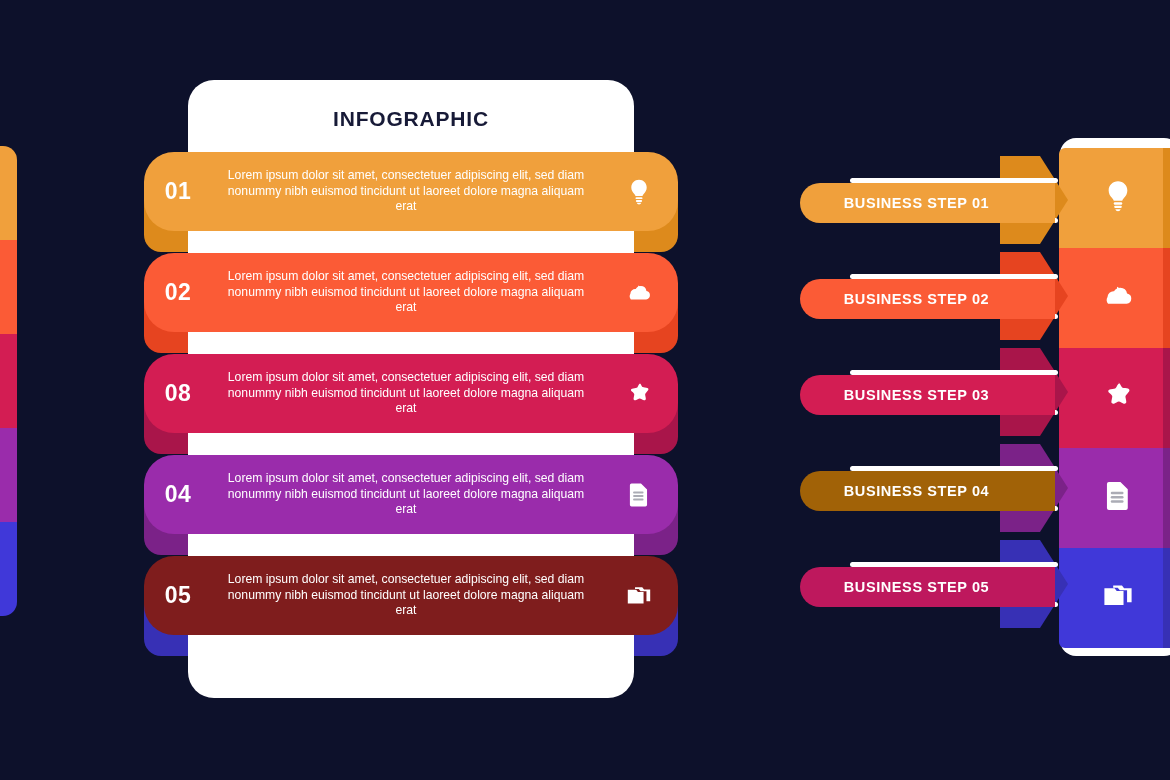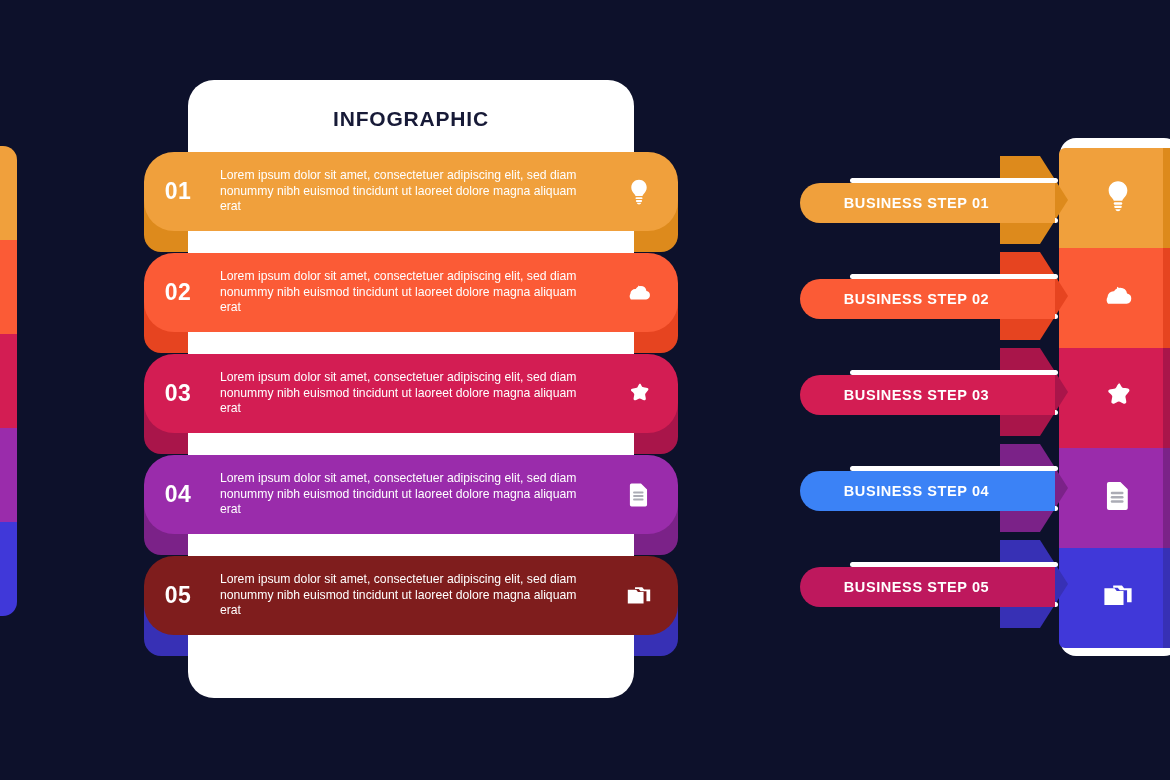--- a/index.html
+++ b/index.html
@@ -104,20 +104,21 @@
     width: 68px;
     flex: none;
     text-align: center;
     color: #ffffff;
     font-size: 23px;
     font-weight: bold;
     letter-spacing: 0.5px;
   }
   .lrow-text {
     flex: 1 1 auto;
+    text-align: center;
     color: #ffffff;
     font-size: 12.2px;
     line-height: 15.4px;
     padding: 0 8px;
   }
   .lrow-icon {
     width: 78px;
     flex: none;
     display: flex;
     align-items: center;
@@ -255,21 +256,21 @@
               <path d="M18.4 10.2a5 5 0 0 0-4.8-4.1 5 5 0 0 0-4.4 2.5 4.2 4.2 0 0 0-4.6 4.1A4.3 4.3 0 0 0 5 17.5h13.1a3.7 3.7 0 0 0 .3-7.3z"></path>
               <path d="M11.3 5.5l4.3 2.6-4.3 2.6V5.5z"></path>
             </svg>
           </div>
         </div>
       </div>
       <div class="lrow" style="top: 202px;">
         <div class="lrow-shadow" style="background: rgb(169, 21, 74);"></div>
         <div class="lrow-mask"></div>
         <div class="lrow-main" style="background: rgb(211, 29, 83);">
-          <div class="lrow-num">03</div>
+          <div class="lrow-num">08</div>
           <div class="lrow-text">Lorem ipsum dolor sit amet, consectetuer adipiscing elit, sed diam nonummy nibh euismod tincidunt ut laoreet dolore magna aliquam erat</div>
           <div class="lrow-icon">
             <svg viewBox="0 0 24 24" aria-hidden="true">
               <path d="M12 2.4c.9 0 1.4.9 2.2 2.5.3.6.6 1 1 1.2.5.2 1 .2 1.8.3 1.8.2 2.7.3 3 1.2.3.9-.3 1.6-1.6 2.9-.5.6-.9 1-1.1 1.5-.1.5 0 1 .2 1.9.4 1.8.6 2.7-.1 3.2-.7.6-1.5.2-3.1-.6-.7-.4-1.2-.6-1.7-.6-.5 0-1 .2-1.7.6-1.6.8-2.4 1.2-3.1.6-.7-.5-.5-1.4-.1-3.2.2-.9.3-1.4.2-1.9-.2-.5-.6-.9-1.1-1.5C5.5 9.8 4.9 9.1 5.2 8.2c.3-.9 1.2-1 3-1.2.8-.1 1.3-.1 1.8-.3.4-.2.7-.6 1-1.2.8-1.6 1.3-2.5 2.2-2.5z"></path>
             </svg>
           </div>
         </div>
       </div>
       <div class="lrow" style="top: 303px;">
         <div class="lrow-shadow" style="background: rgb(123, 34, 136);"></div>
@@ -384,21 +385,21 @@
         </div>
       </div>
       <div class="rrow" style="top: 310px;">
         <div class="rarrow">
           <svg viewBox="0 0 68 88" preserveAspectRatio="none" style="width:100%;height:100%;display:block">
             <path d="M0 0 H40 L68 44 L40 88 H0 Z" fill="#7b2288"></path>
           </svg>
         </div>
         <div class="rwhite-top"></div>
         <div class="rwhite-bot"></div>
-        <div class="rpill" style="background: #3b82f6;">
+        <div class="rpill" style="background: #a16207;">
           <div class="rpill-label">BUSINESS STEP 04</div>
         </div>
       </div>
       <div class="rrow" style="top: 406px;">
         <div class="rarrow">
           <svg viewBox="0 0 68 88" preserveAspectRatio="none" style="width:100%;height:100%;display:block">
             <path d="M0 0 H40 L68 44 L40 88 H0 Z" fill="#3730b5"></path>
           </svg>
         </div>
         <div class="rwhite-top"></div>

